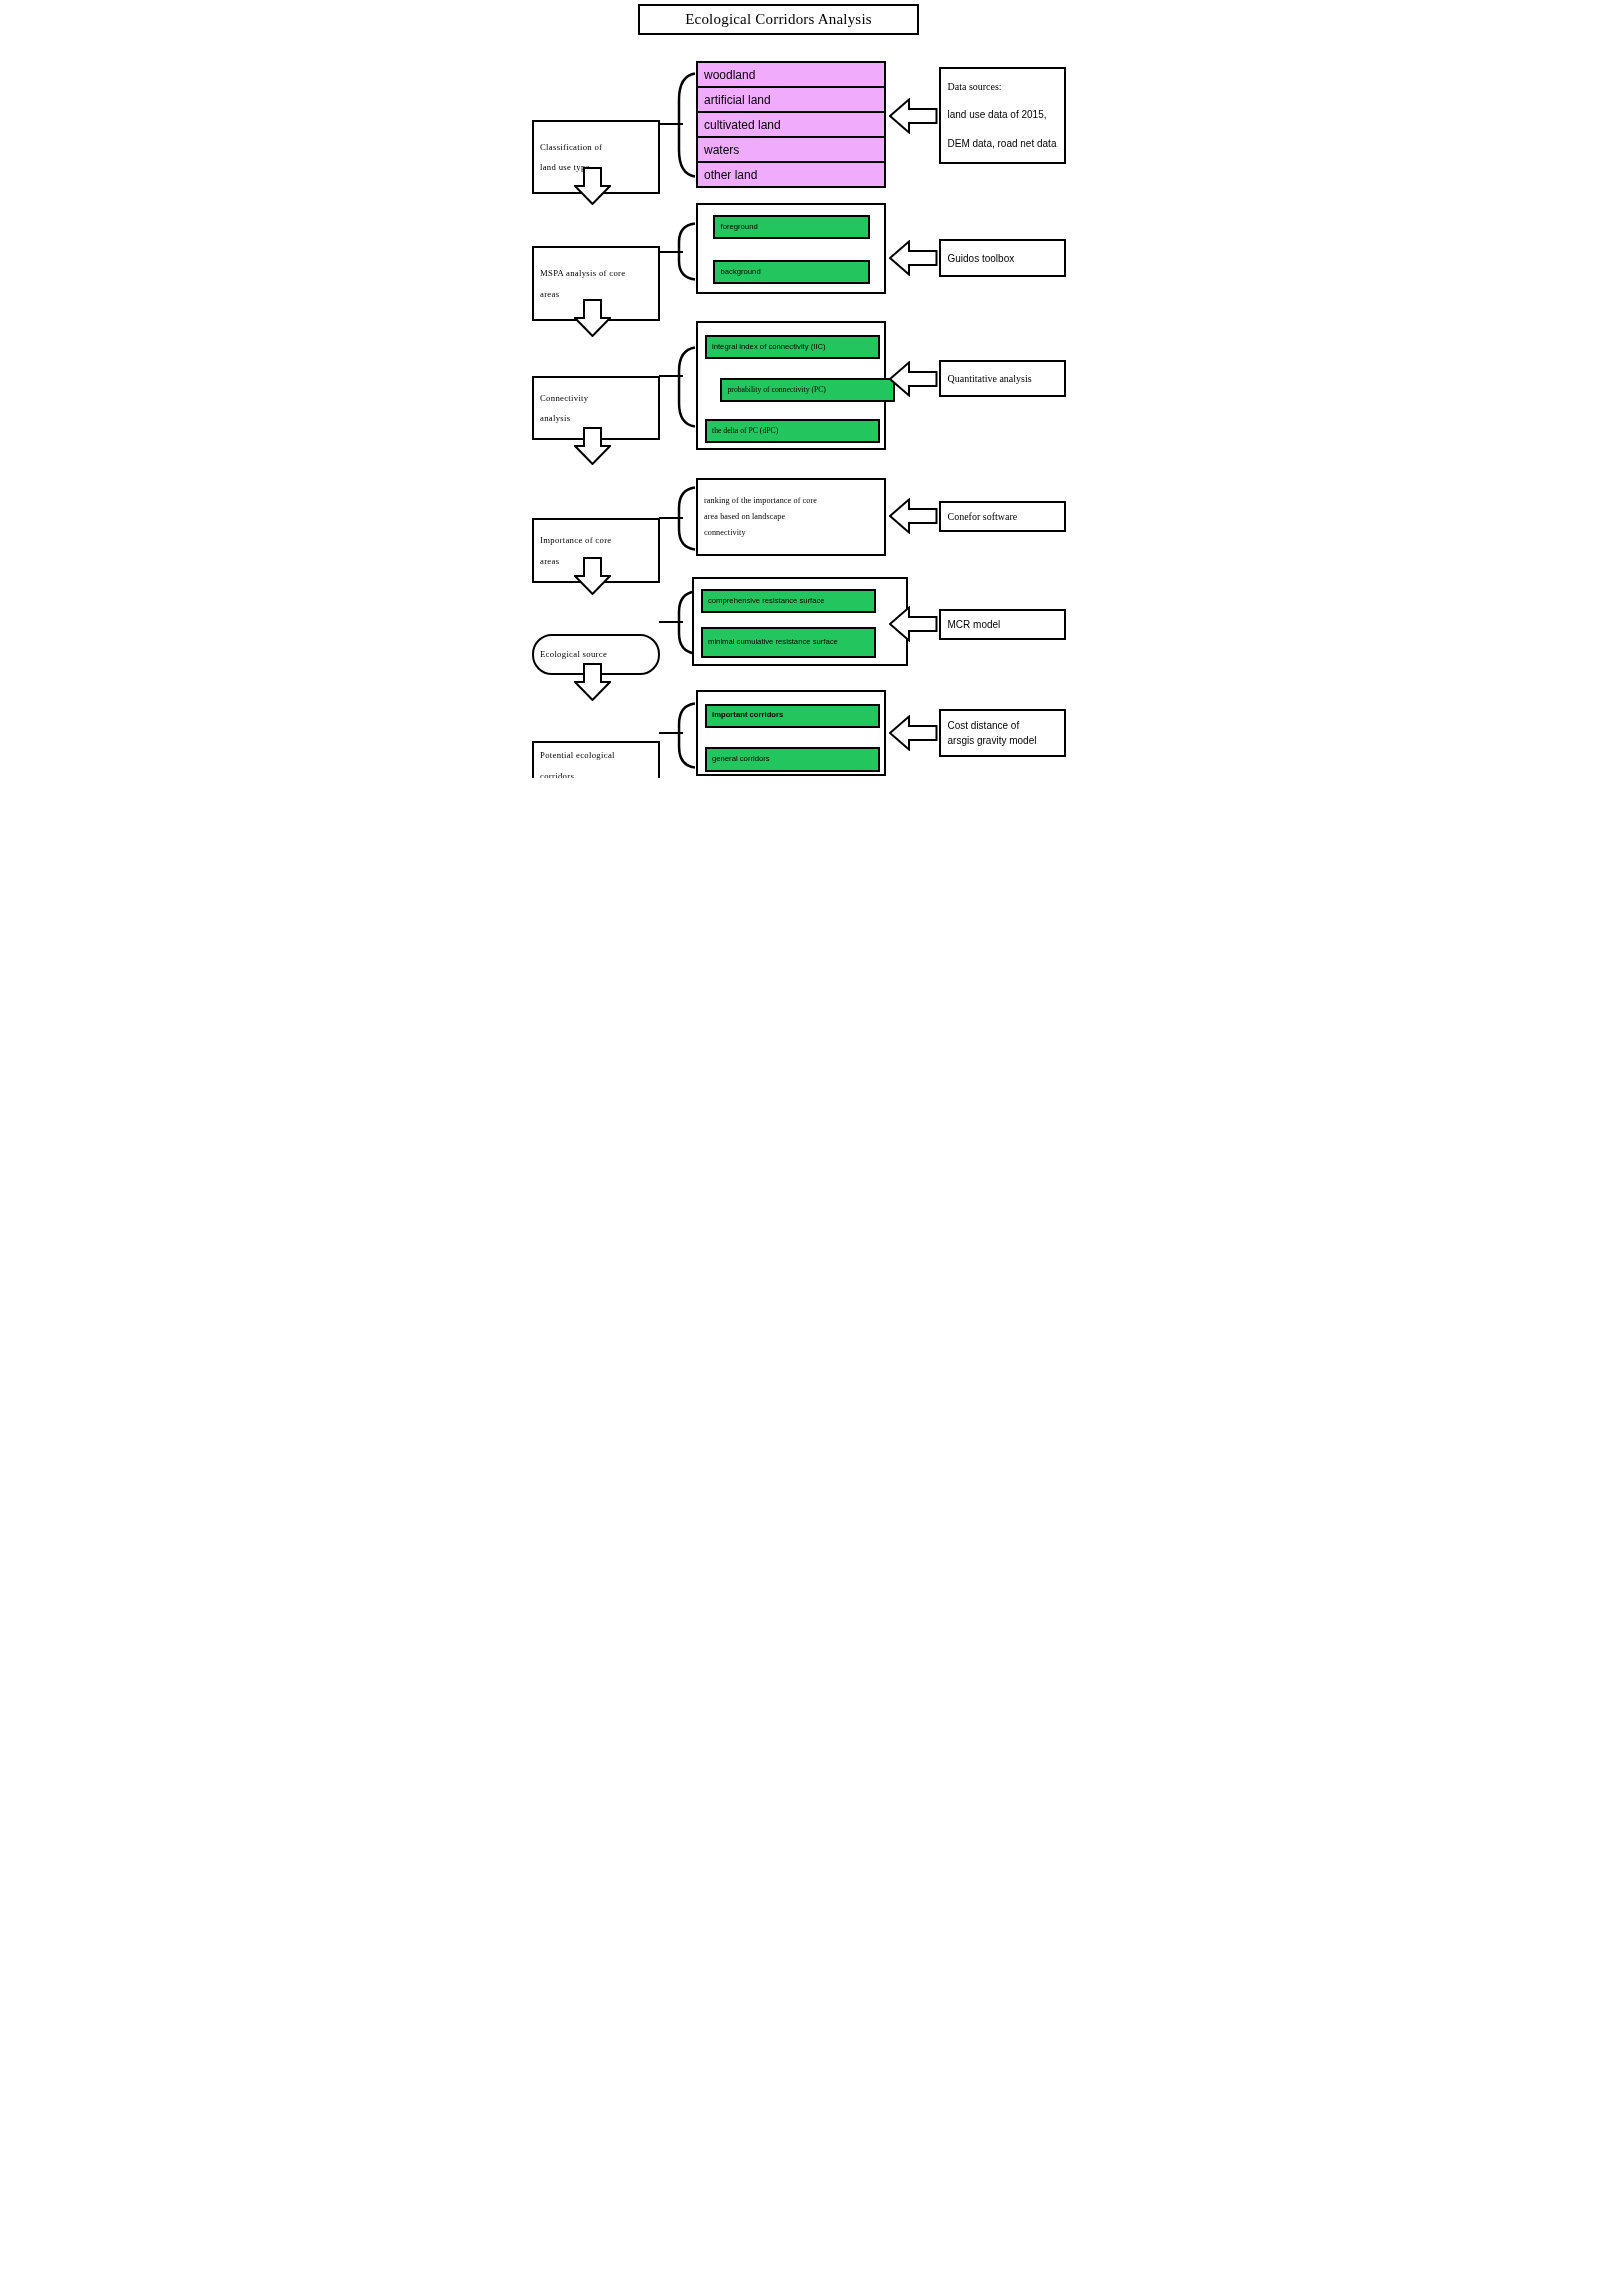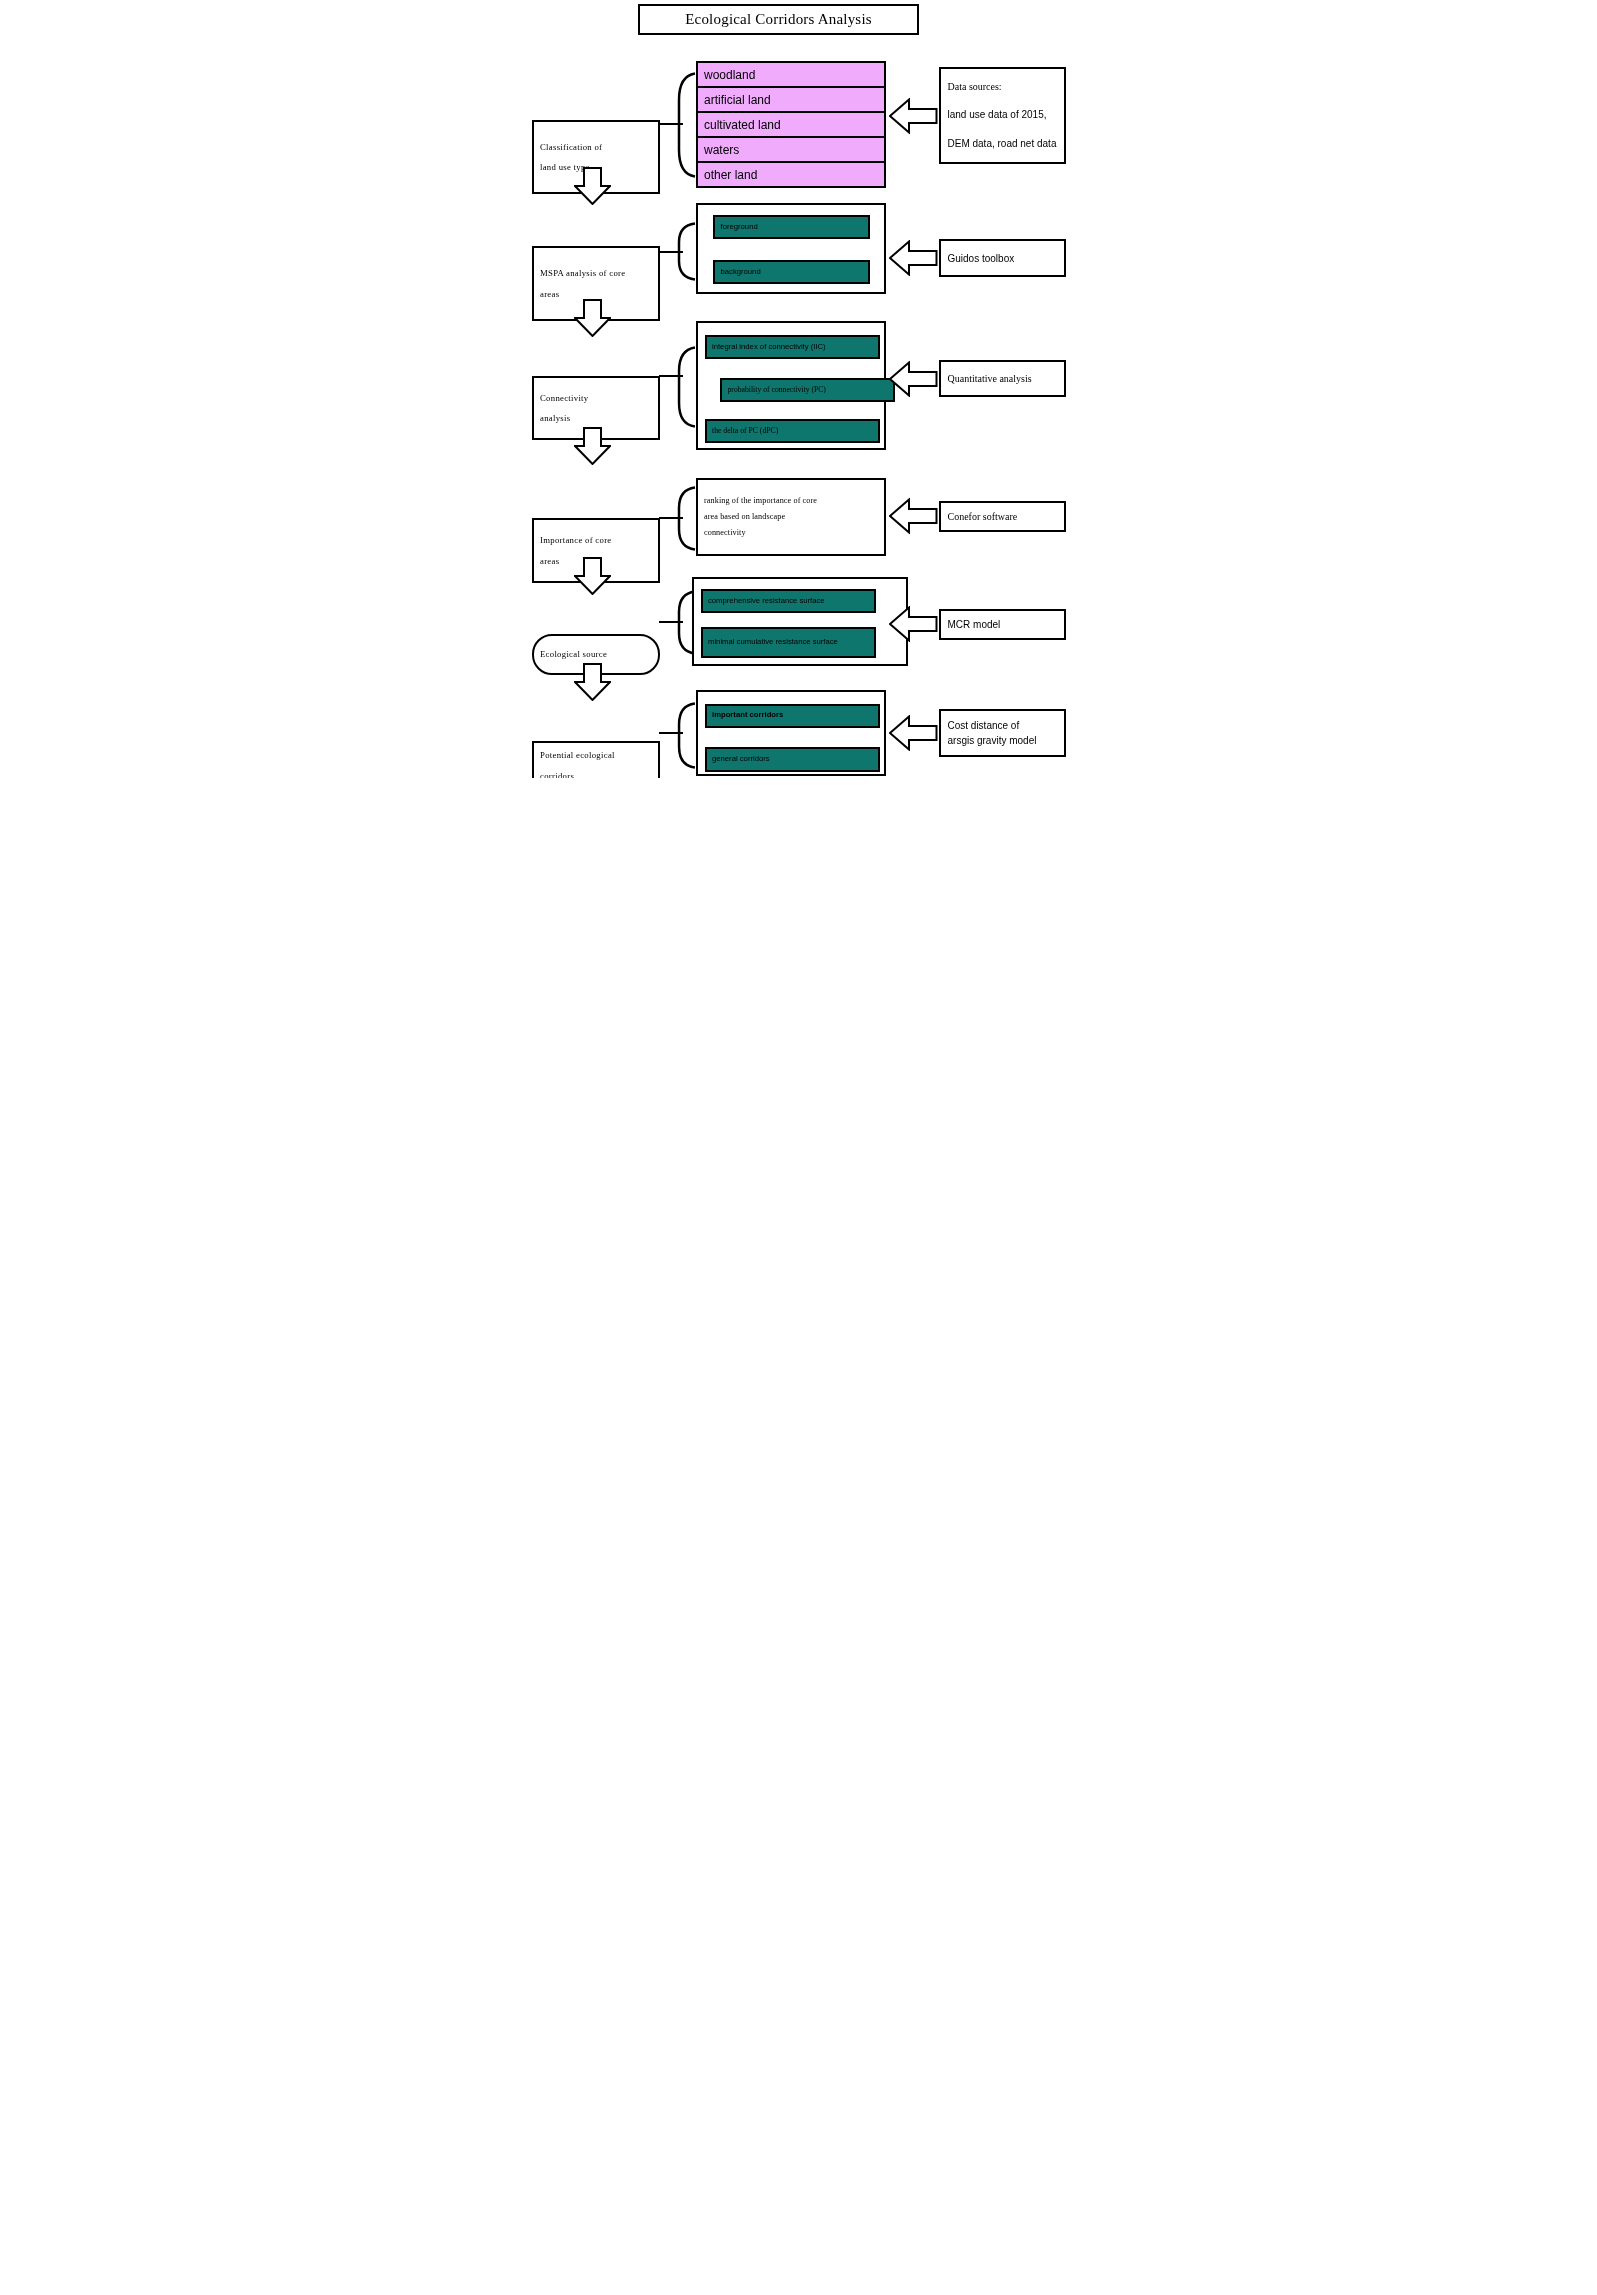--- a/index.html
+++ b/index.html
@@ -37,21 +37,21 @@
     margin-top:-2px;
     height:27px;
     display:flex;align-items:center;
     padding-left:6px;
     background:#f0abfc;
     font-size:12px;
   }
   .stack-row:first-child{margin-top:0;}
   .inner-box{
     position:absolute;box-sizing:border-box;
-    border:2px solid #000;background:#0f766e;
+    border:2px solid #000;background:#22c55e;
     display:flex;align-items:center;
     padding-left:5.5px;font-size:7.7px;line-height:1.35;
   }
   .plain-detail{
     display:flex;flex-direction:column;justify-content:center;
     padding:0 4px 0 6px;font-size:8.2px;line-height:1.95;letter-spacing:0.1px;
   }
   .tool-box{
     display:flex;flex-direction:column;justify-content:center;
     padding:0 4px 0 6.5px;font-size:10px;

